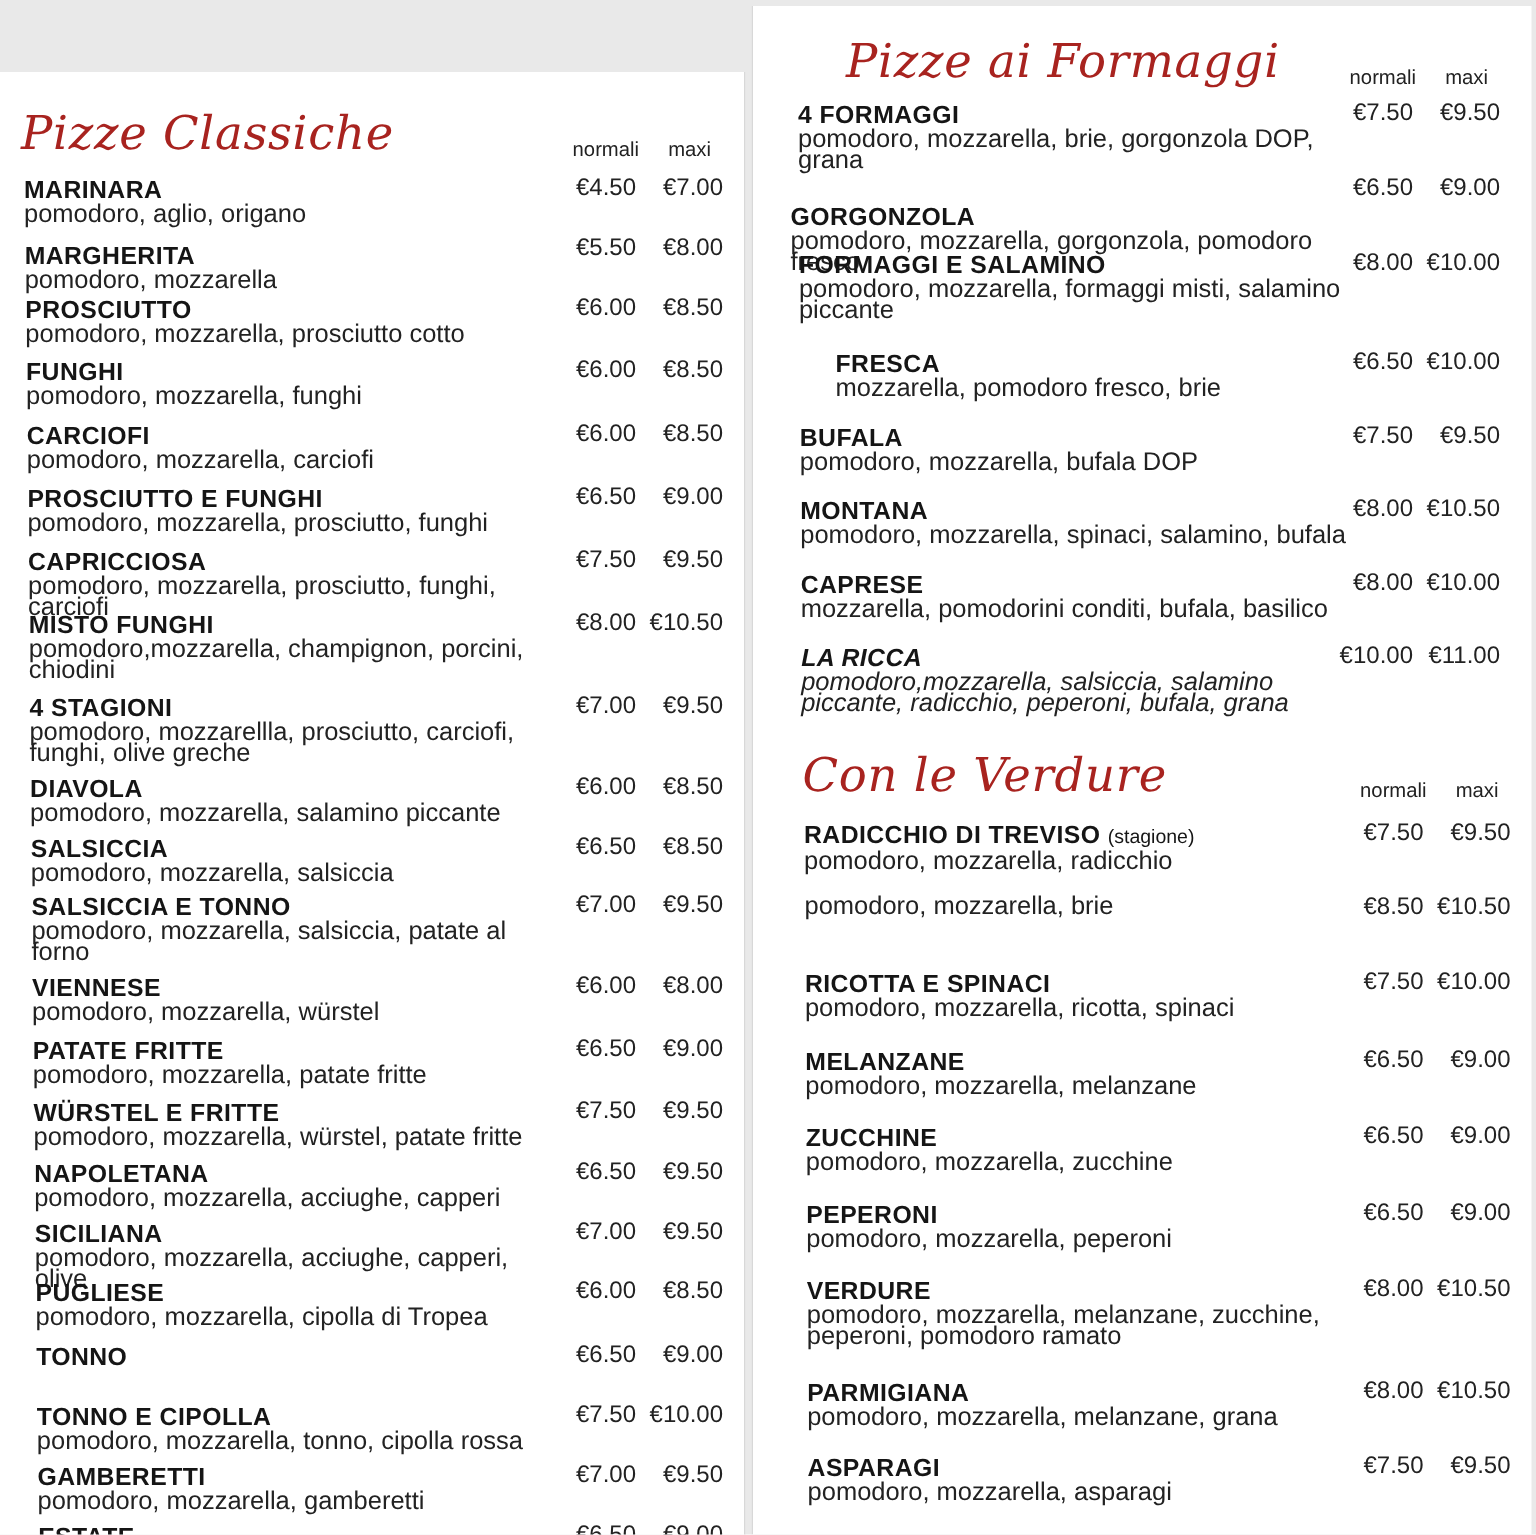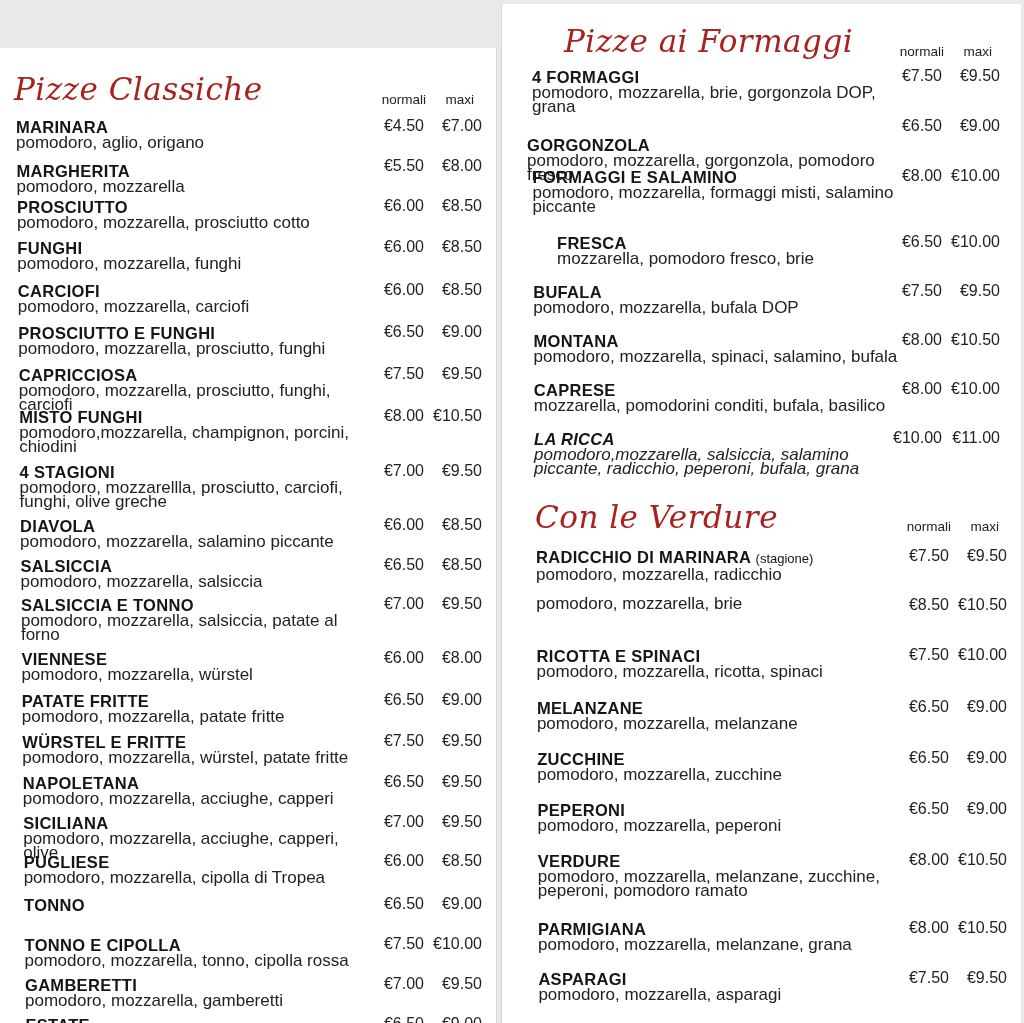--- a/index.html
+++ b/index.html
@@ -208,21 +208,21 @@
       <div class="name"><span>LA RICCA</span></div>
       <div class="desc">pomodoro,mozzarella, salsiccia, salamino piccante, radicchio, peperoni, bufala, grana</div>
     </div>
     <div class="price" style="left: 380px; width: 60px; top: 425px;">€10.00</div>
     <div class="price" style="left: 434px; width: 64px; top: 425px;">€11.00</div>
     <div class="sec-head" style="left: 33px; top: 498px;">
       <div class="sec-title">Con le Verdure</div>
     </div>
     <div class="col-heads" style="left: 393px; top: 515px;"><span style="width: 56px;">normali</span><span style="width: 48px;">maxi</span></div>
     <div class="item" style="left: 34px; top: 544px; width: 360px;">
-      <div class="name"><span>RADICCHIO DI MARINARA</span> <span class="note">(stagione)</span></div>
+      <div class="name"><span>RADICCHIO DI TREVISO</span> <span class="note">(stagione)</span></div>
       <div class="desc">pomodoro, mozzarella, radicchio</div>
     </div>
     <div class="price" style="left: 387px; width: 60px; top: 543px;">€7.50</div>
     <div class="price" style="left: 441px; width: 64px; top: 543px;">€9.50</div>
     <div class="item" style="left: 34.3px; top: 593px; width: 360px;">
       <div class="desc">pomodoro, mozzarella, brie</div>
     </div>
     <div class="price" style="left: 387px; width: 60px; top: 592px;">€8.50</div>
     <div class="price" style="left: 441px; width: 64px; top: 592px;">€10.50</div>
     <div class="item" style="left: 34.6px; top: 643px; width: 360px;">

